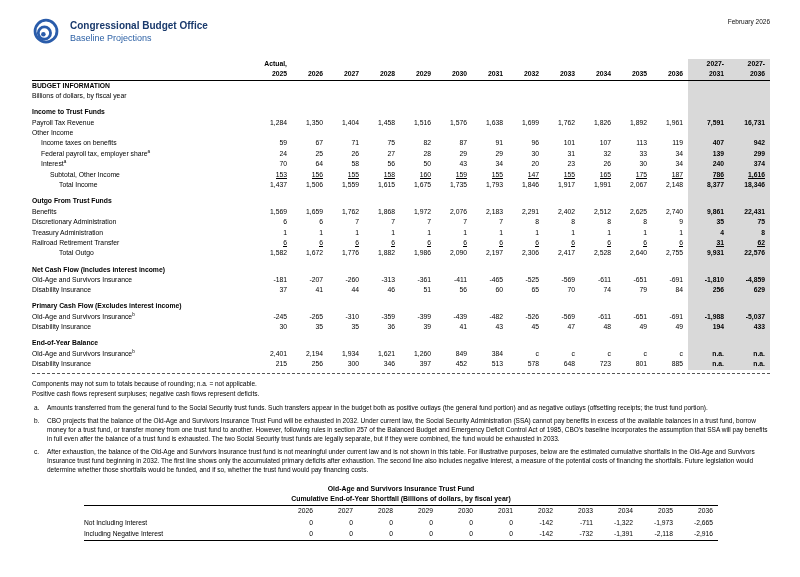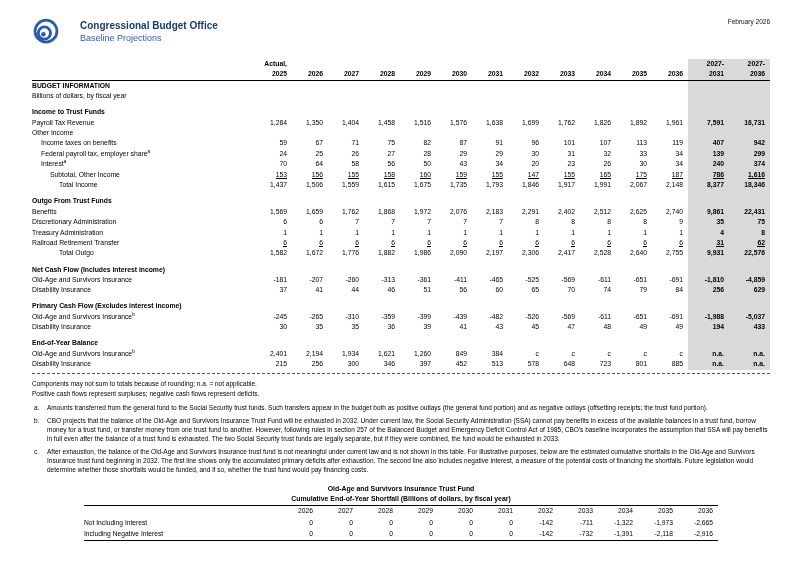--- a/index.html
+++ b/index.html
@@ -5,21 +5,21 @@
   * { box-sizing: border-box; margin: 0; padding: 0; }
   html,body { background:#fff; }
   body {
     width: 800px; height: 577px; overflow: hidden;
     font-family: "Liberation Sans", sans-serif; color: #000;
     position: relative;
   }
   .page { padding: 8px 30px 0 32px; }
 
   
-  .header { position: relative; display: flex; align-items: center; gap: 20px; height: 48px; }
+  .header { position: relative; display: flex; align-items: center; gap: 10px; height: 48px; }
   .logo { flex: none; width: 28px; height: 28px; }
   .org-name { font-size: 10px; font-weight: bold; color: #1a3a6c; line-height: 1.25; }
   .org-sub { font-size: 9px; color: #2e62a6; line-height: 1.25; }
   .doc-date { position: absolute; right: 0; top: 10px; font-size: 6.5px; color: #111; }
 
   
   .band { background: #dce3f0; font-weight: bold; font-size: 8.5px; padding: 3.5px 6px; margin-top: 4px; }
 
   
   table.main { width: 100%; border-collapse: collapse; margin-top: 3px; font-size: 6.8px; table-layout: fixed; }

